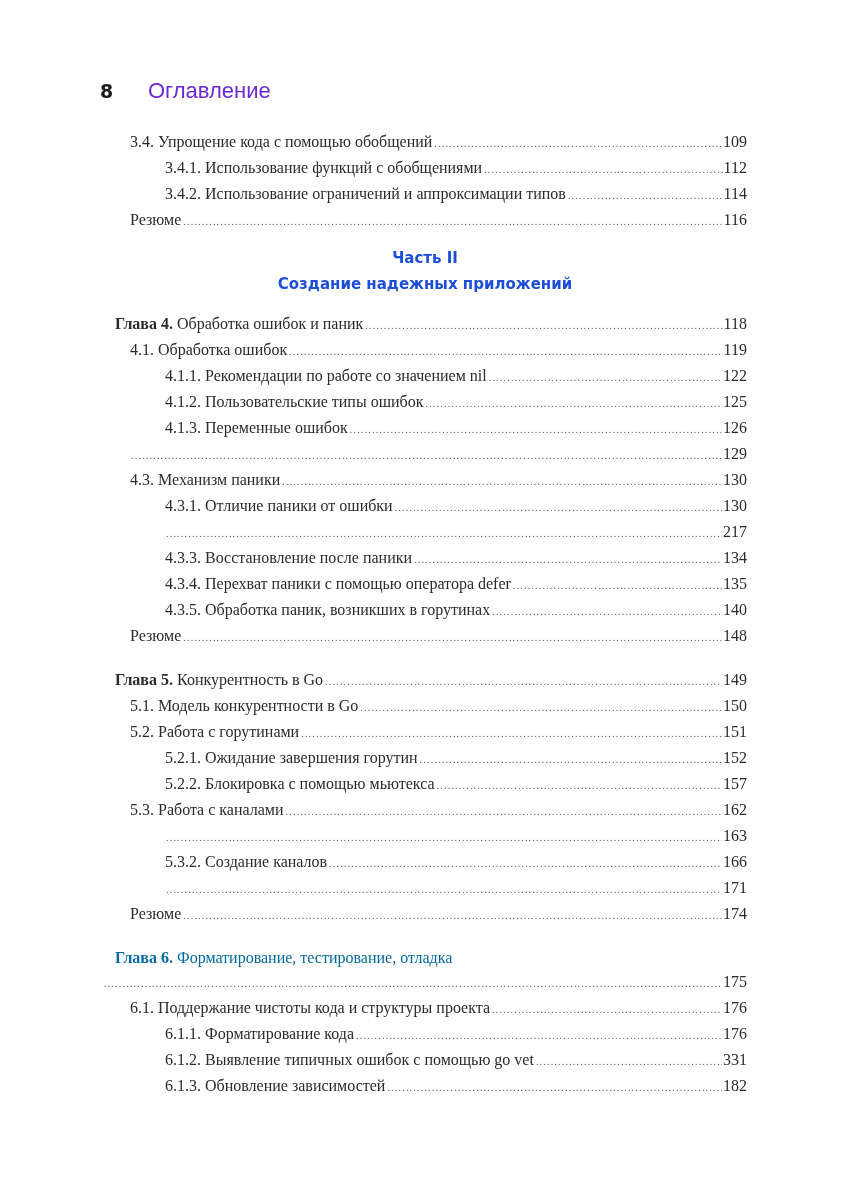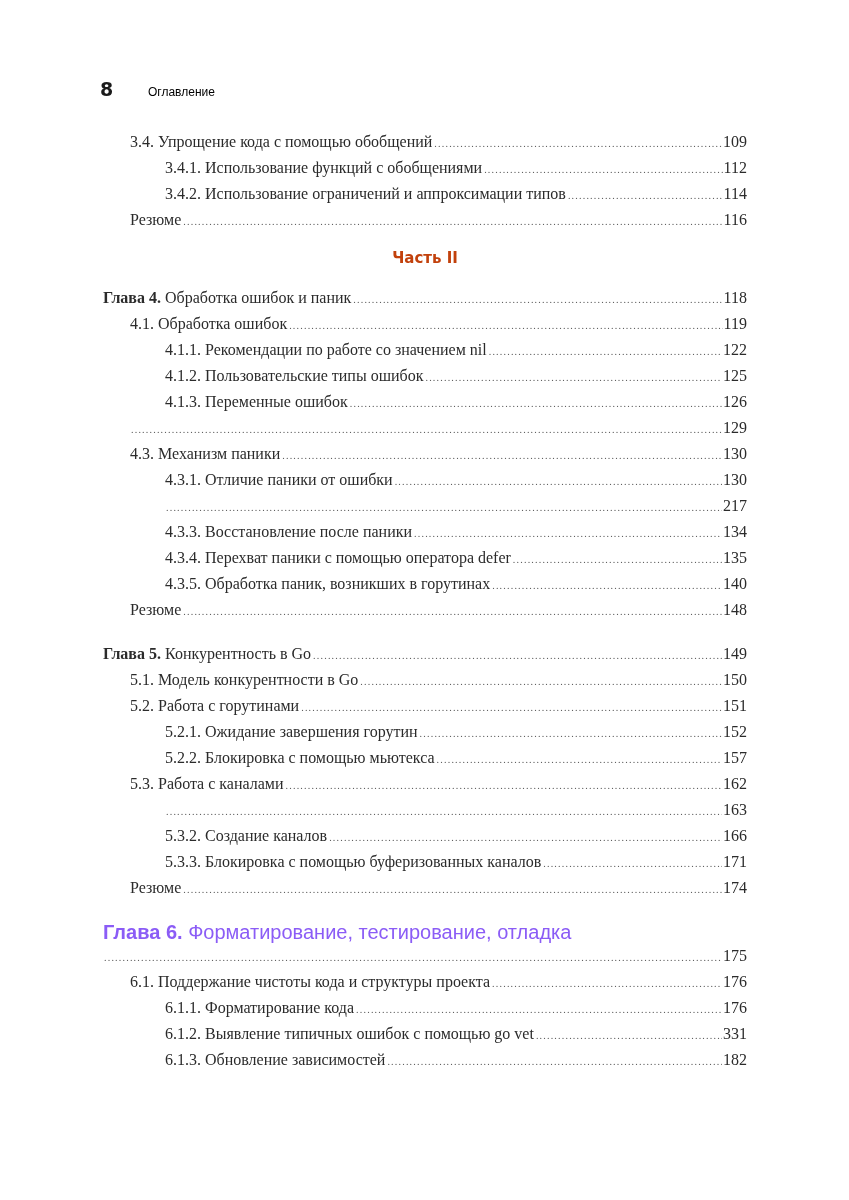--- a/index.html
+++ b/index.html
@@ -1,31 +1,31 @@
 <!DOCTYPE html>
 <html><head>
 <meta charset="utf-8">
 <style>
   html, body { margin: 0; padding: 0; background: #ffffff; }
   body { width: 849px; height: 1200px; position: relative; overflow: hidden; color: #2a2a2a; }
   .running-head { position: absolute; left: 100px; top: 78px; height: 24px; display: flex; align-items: baseline; }
   .page-num { font-family: "DejaVu Sans", sans-serif; font-weight: bold; font-size: 19px; color: #1a1a1a; width: 48px; }
-  .head-title { font-family: "Liberation Sans", sans-serif; font-size: 12px; color: #000000; }
+  .head-title { font-family: "Liberation Sans", sans-serif; font-size: 22px; color: #6d28d9; }
   .toc { position: absolute; left: 103px; width: 644px; top: 129px; }
   .row { position: relative; height: 26px; display: flex; align-items: baseline; font-family: "Liberation Serif", serif; font-size: 16px; line-height: 26px; color: #2b2b2b; }
   .row .t { white-space: nowrap; background: #fff; padding-right: 1px; }
   .row .dots { flex: 1; overflow: hidden; white-space: nowrap; color: #555; font-size: 10px; letter-spacing: 1.2px; margin: 0 1px; }
   .row .p { white-space: nowrap; text-align: right; }
   .lvl0 { padding-left: 0; }
   .lvl1 { padding-left: 27px; }
   .lvl2 { padding-left: 62px; }
-  .b { font-weight: bold; }
+  .b { font-weight: bold; margin-left: 12px; }
   .gap-sm { height: 18px; }
-  .part { text-align: center; font-family: "DejaVu Sans", sans-serif; font-weight: bold; color: #c2410c; font-size: 15px; line-height: 26px; margin: 12px 0 14px 0; }
-  .line1 { font-family: Liberation Sans, sans-serif; font-size: 20px; line-height: 26px; color: #8b5cf6; height: 24px; }
+  .part { text-align: center; font-family: "DejaVu Sans", sans-serif; font-weight: bold; color: #1d4ed8; font-size: 15px; line-height: 26px; margin: 12px 0 14px 0; }
+  .line1 { font-family: Liberation Serif, serif; font-size: 16px; line-height: 26px; color: #0369a1; height: 24px; }
 </style>
 </head>
 <body>
 
 <div class="running-head">
   <span class="page-num">8</span>
   <span class="head-title">Оглавление</span>
 </div>
 
 <div class="toc">
@@ -46,20 +46,21 @@
       <span class="p">114</span>
   </div>
   <div class="row lvl1">
     <span class="t">Резюме</span>
       <span class="dots">................................................................................................................................................................................</span>
       <span class="p">116</span>
   </div>
 
   <div class="part">
     <div>Часть II</div>
+    <div>Создание надежных приложений</div>
   </div>
 
   <div class="row lvl0">
     <span class="t"><span class="b">Глава 4.</span> <span>Обработка ошибок и паник</span></span>
       <span class="dots">................................................................................................................................................................................</span>
       <span class="p">118</span>
   </div>
   <div class="row lvl1">
       <span class="t">4.1. Обработка ошибок</span>
       <span class="dots">................................................................................................................................................................................</span>
@@ -154,21 +155,20 @@
   <div class="row lvl2">
       <span class="dots">................................................................................................................................................................................</span>
       <span class="p">163</span>
     </div>
   <div class="row lvl2">
       <span class="t">5.3.2. Создание каналов</span>
       <span class="dots">................................................................................................................................................................................</span>
       <span class="p">166</span>
     </div>
   <div class="row lvl2">
-      <span class="t">5.3.3. Блокировка с помощью буферизованных каналов</span>
       <span class="dots">................................................................................................................................................................................</span>
       <span class="p">171</span>
     </div>
   <div class="row lvl1">
       <span class="t">Резюме</span>
       <span class="dots">................................................................................................................................................................................</span>
       <span class="p">174</span>
     </div>
 
   <div class="gap-sm"></div>

